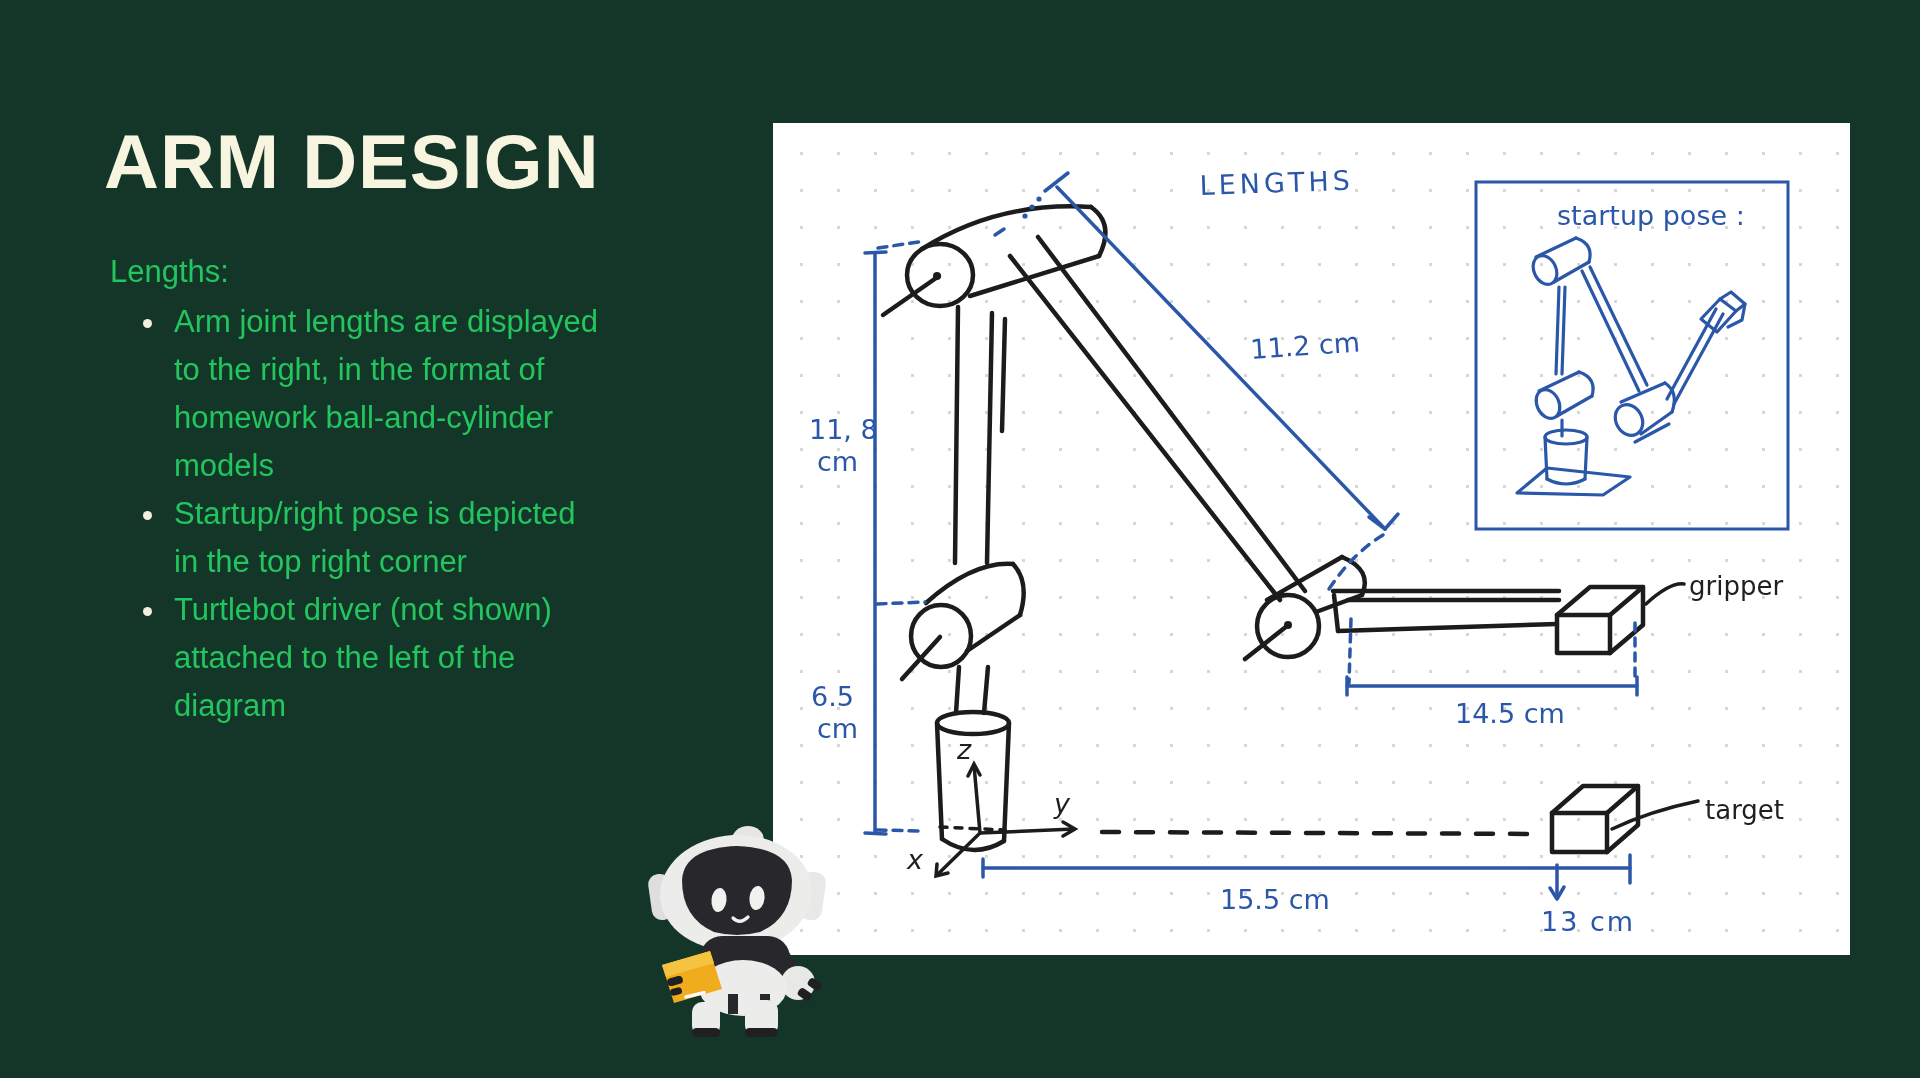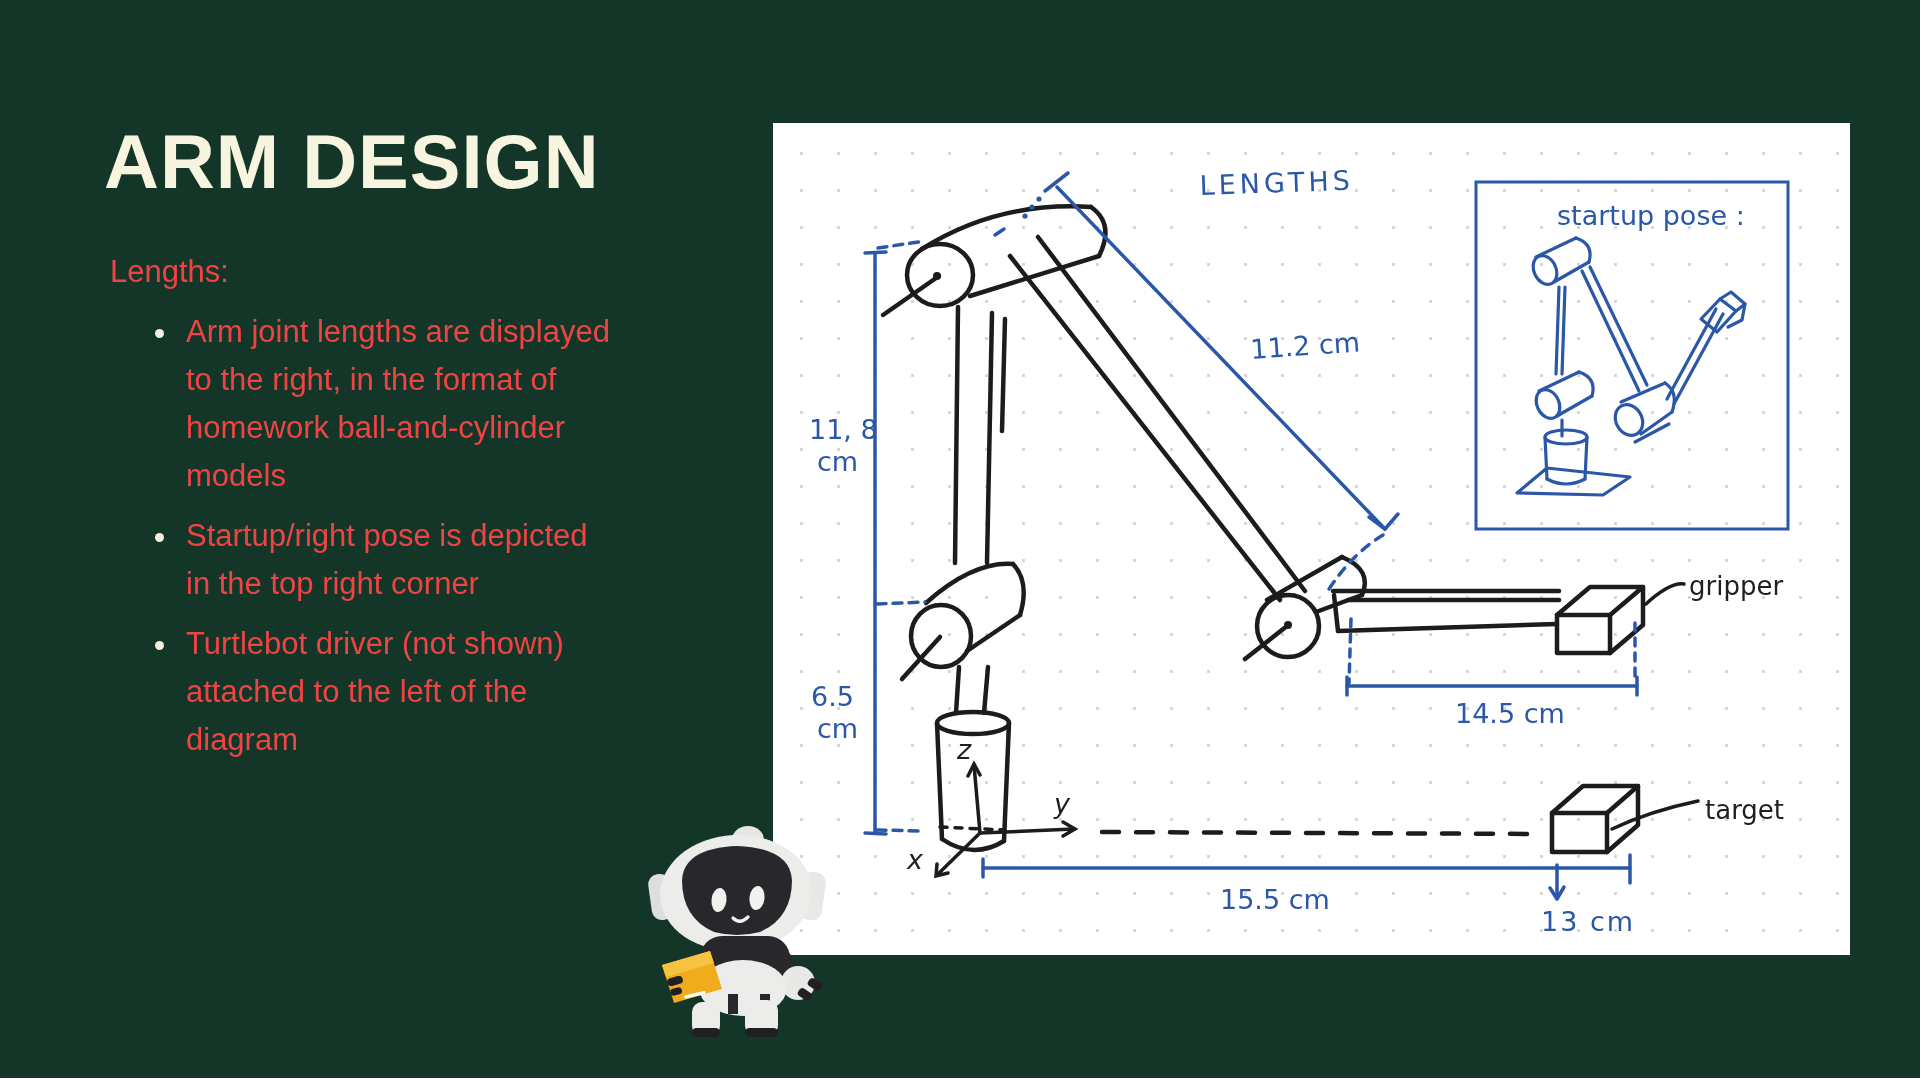--- a/index.html
+++ b/index.html
@@ -6,25 +6,25 @@
   .slide{
     position:relative;width:1920px;height:1078px;overflow:hidden;
     background:#143628;font-family:"Liberation Sans",sans-serif;
   }
   .title{
     position:absolute;left:104px;top:118px;margin:0;
     font-size:76px;font-weight:700;letter-spacing:1px;color:#f7f4df;
   }
   .content{
     position:absolute;left:110px;top:248px;width:590px;
-    font-size:31px;line-height:1.55;color:#ef4444;
+    font-size:31px;line-height:1.55;color:#22c55e;
   }
   .content .intro{margin:0 0 2px 0;}
   .content ul{margin:0;padding-left:58px;}
-  .content li{white-space:pre-line;margin:12px;padding-left:6px;}
+  .content li{white-space:pre-line;margin:0;padding-left:6px;}
   .content li::marker{color:#f2efdd;}
   .panel{
     position:absolute;left:773px;top:123px;width:1077px;height:832px;
     background-color:#ffffff;
     background-image:radial-gradient(#d7d7d5 1.6px, rgba(0,0,0,0) 1.9px);
     background-size:37px 37px;background-position:10px 12px;
   }
   .panel svg{position:absolute;left:0;top:0;}
   .mascot{position:absolute;left:640px;top:818px;width:230px;height:252px;}
   

